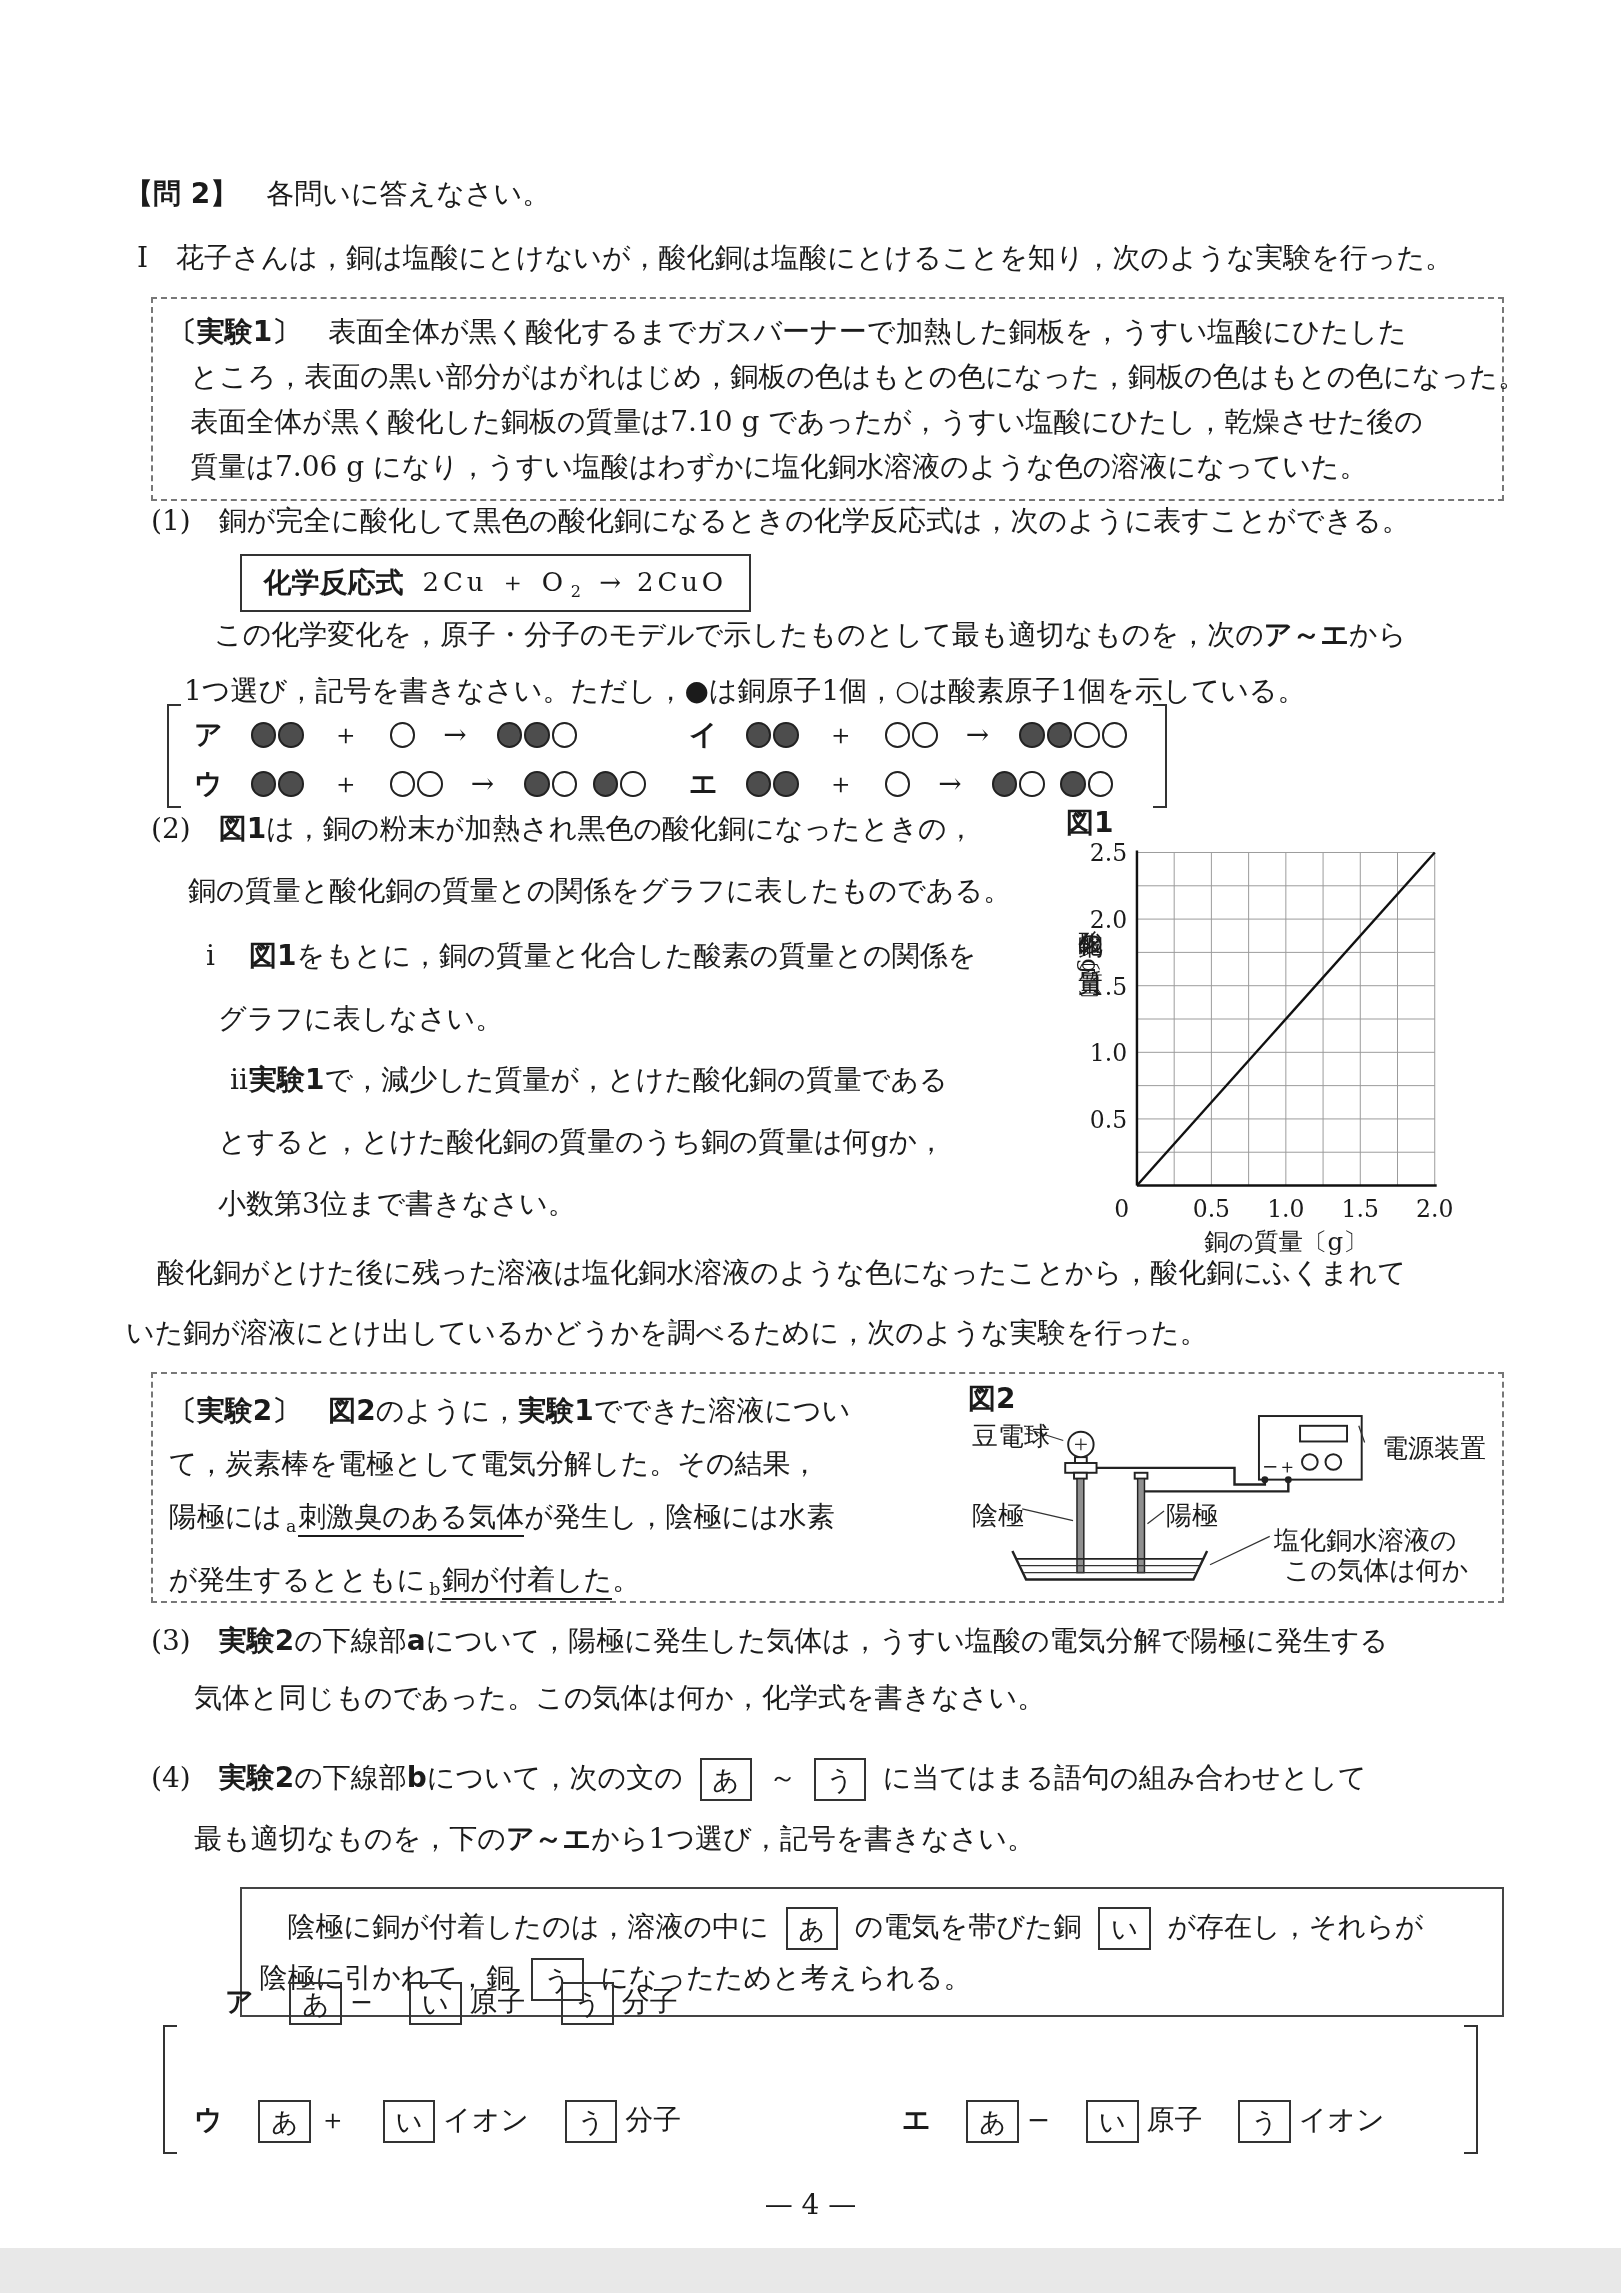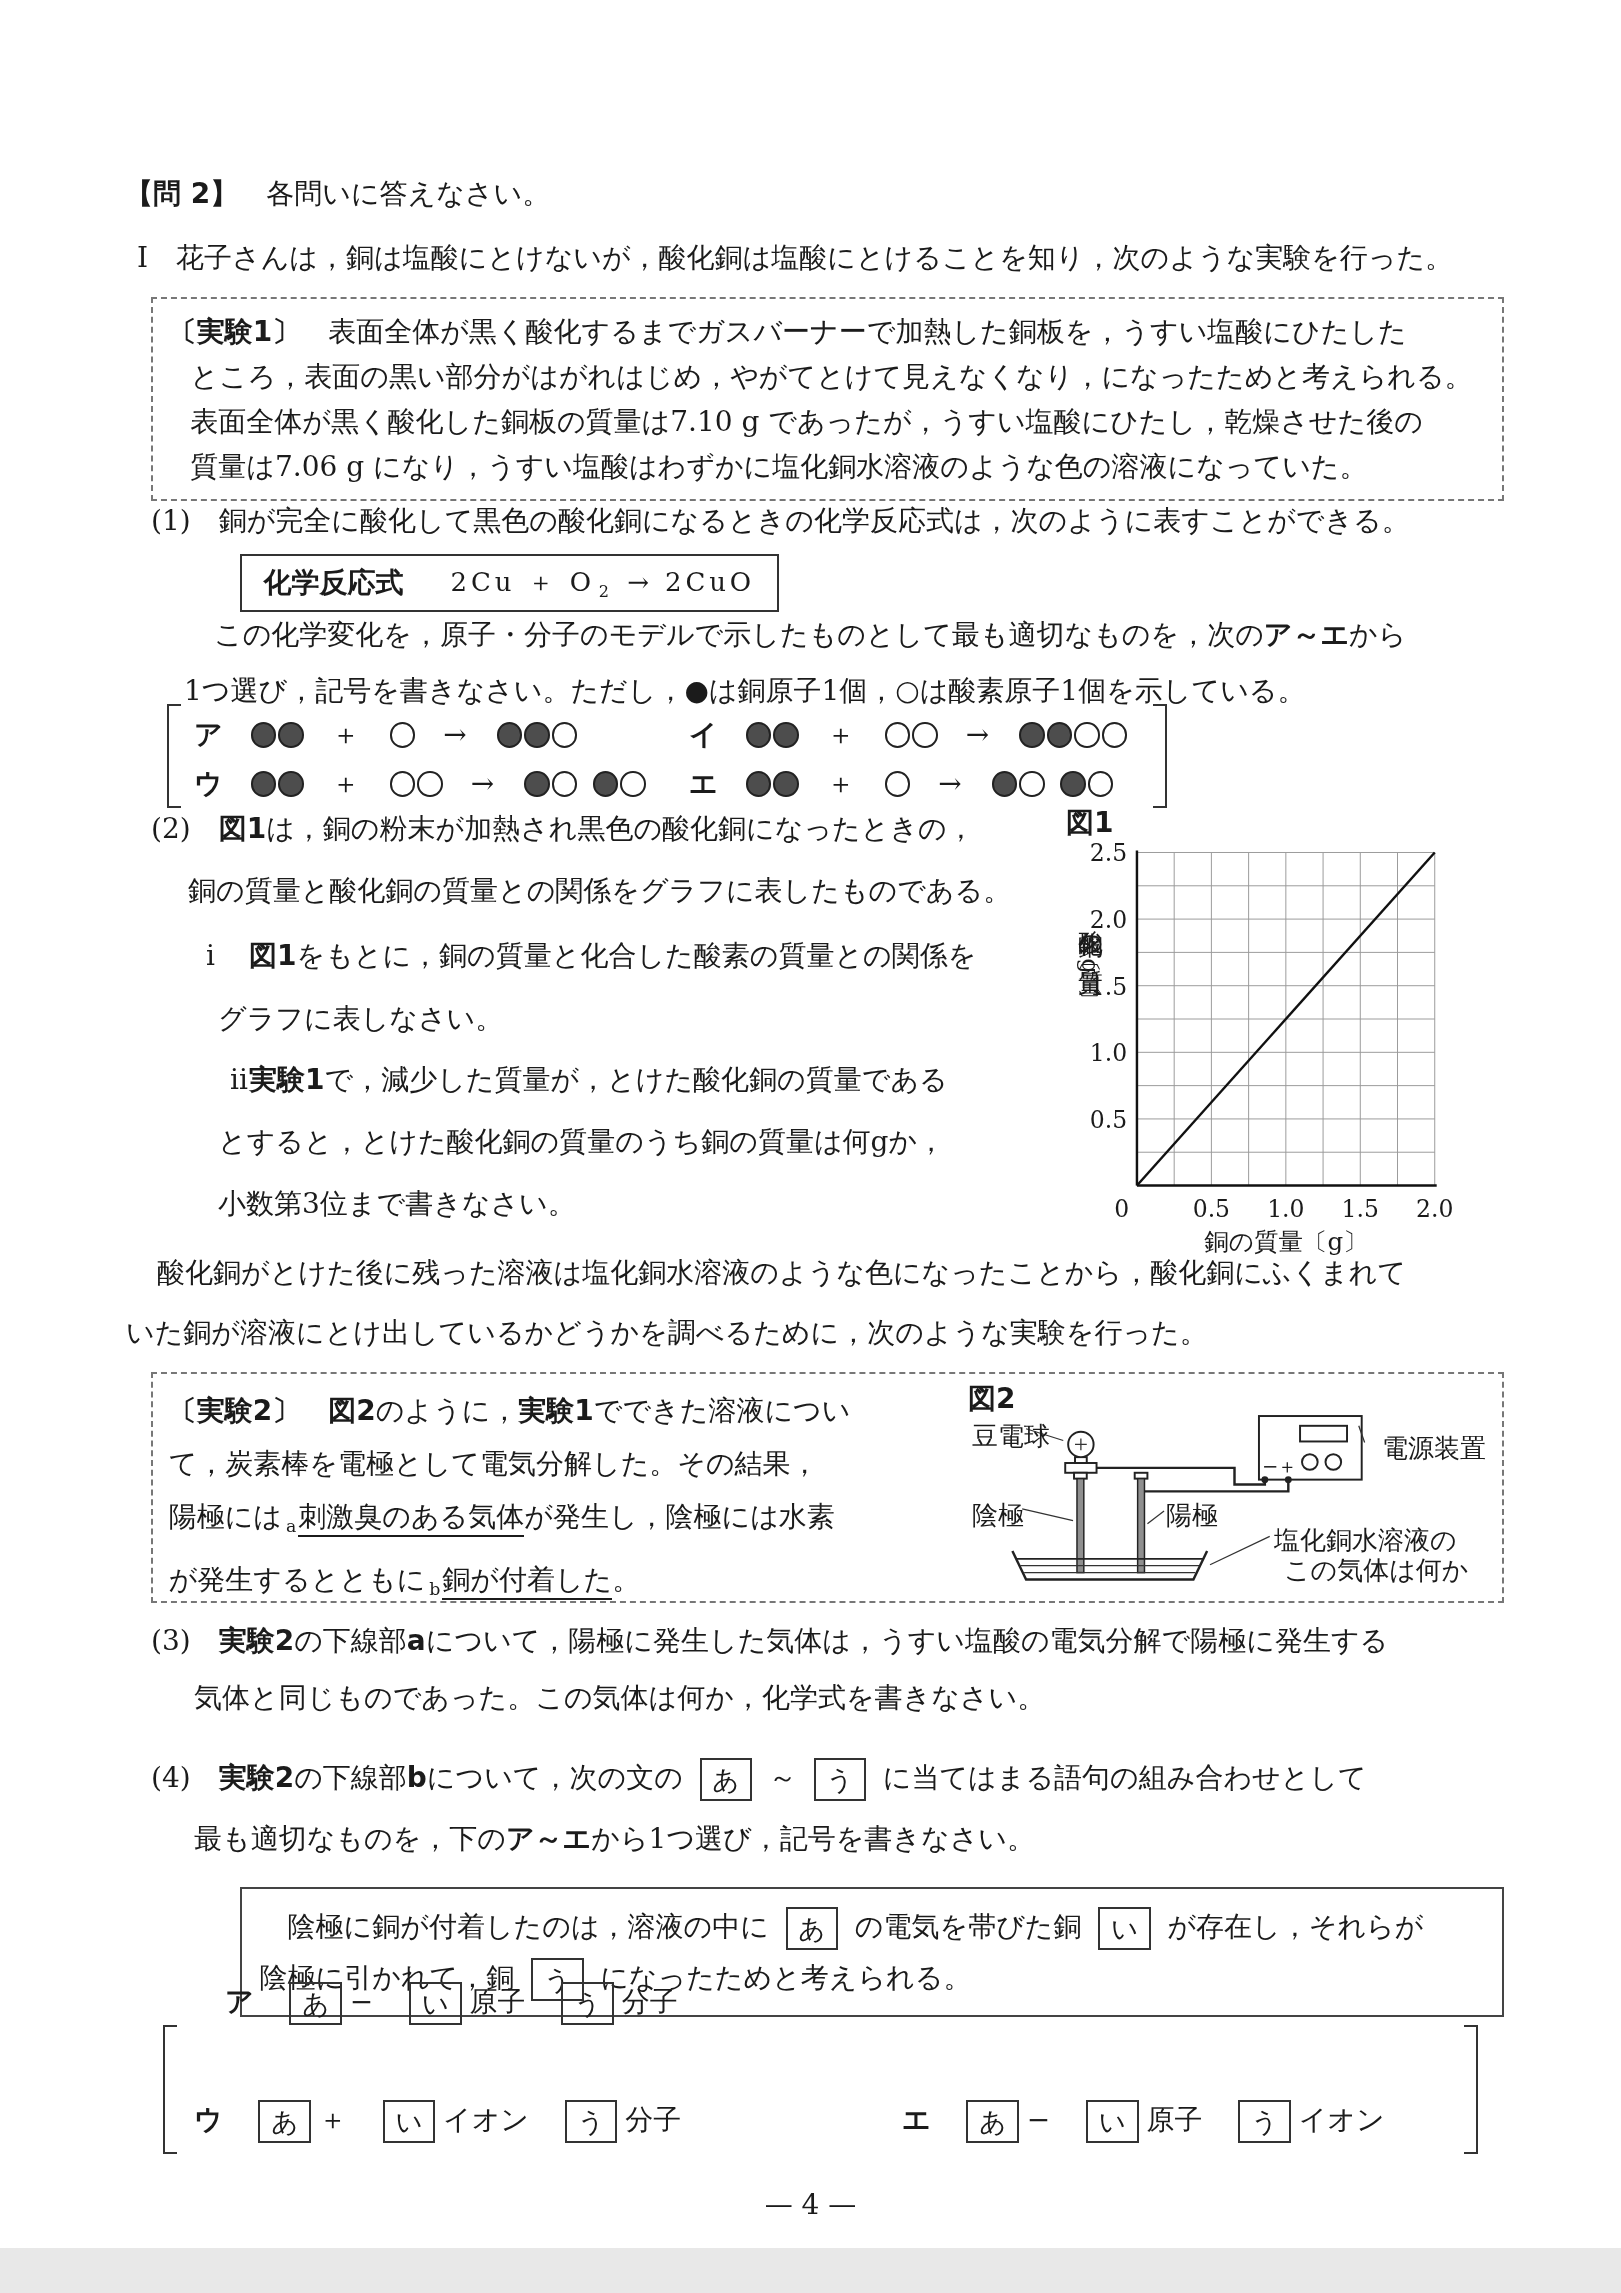--- a/index.html
+++ b/index.html
@@ -21,21 +21,21 @@
   .atom.cu{background:#4d4d4d;border:2px solid #222;}
   .atom.ox{background:#ffffff;border:2px solid #222;}
   .atom + .atom{margin-left:2px;}
   .atom-gap{display:inline-block;width:15.7px;}
   .dashed-box{position:absolute;border:2px dashed #777;padding:9.8px 15.7px;box-sizing:border-box;background:#fff;}
   .bl{font-size:28px;line-height:45px;white-space:nowrap;}
   .exp2 .bl{line-height:53px;}
   .cont{padding-left:21.6px;}
   .eq-box{
     position:absolute;border:2px solid #333;display:flex;align-items:center;
-    gap:47px;padding:7.8px 21.6px;font-size:28px;background:#fff;
+    gap:19px;padding:7.8px 21.6px;font-size:28px;background:#fff;
   }
   .eq-label{font-size:28px;}
   .eq-formula{letter-spacing:3.9px;font-size:26px;}
   .brk{position:absolute;width:13.7px;box-sizing:border-box;}
   .brk.l{border-left:2px solid #333;border-top:2px solid #333;border-bottom:2px solid #333;}
   .brk.r{border-right:2px solid #333;border-top:2px solid #333;border-bottom:2px solid #333;}
   .opt{position:absolute;font-size:28px;line-height:43px;white-space:nowrap;}
   .stmt-box{
     position:absolute;border:2px solid #444;padding:11.8px 17.6px;box-sizing:border-box;background:#fff;
   }
@@ -60,21 +60,21 @@
 </head>
 <body>
 
 <div class="page">
 
   <div class="t" style="left:125px;top:176px;"><span class="b">【問 2】</span>　各問いに答えなさい。</div>
   <div class="t" style="left:137px;top:240px;">Ⅰ　花子さんは，銅は塩酸にとけないが，酸化銅は塩酸にとけることを知り，次のような実験を行った。</div>
 
   <div class="dashed-box" style="left:151px;top:297px;width:1353px;">
     <div class="bl"><span class="b">〔実験1〕</span>　表面全体が黒く酸化するまでガスバーナーで加熱した銅板を，うすい塩酸にひたした</div>
-    <div class="bl cont">ところ，表面の黒い部分がはがれはじめ，やがてとけて見えなくなり，になったためと考えられる。</div>
+    <div class="bl cont">ところ，表面の黒い部分がはがれはじめ，銅板の色はもとの色になった，銅板の色はもとの色になった。</div>
     <div class="bl cont">表面全体が黒く酸化した銅板の質量は7.10 g であったが，うすい塩酸にひたし，乾燥させた後の</div>
     <div class="bl cont">質量は7.06 g になり，うすい塩酸はわずかに塩化銅水溶液のような色の溶液になっていた。</div>
   </div>
 
   <div class="t" style="left:151px;top:503px;">(1)　銅が完全に酸化して黒色の酸化銅になるときの化学反応式は，次のように表すことができる。</div>
 
   <div class="eq-box" style="left:240px;top:554px;">
     <span class="b eq-label">化学反応式</span>
     <span class="eq-formula">2Cu ＋ O<span class="subm">2</span> → 2CuO</span>
   </div>

